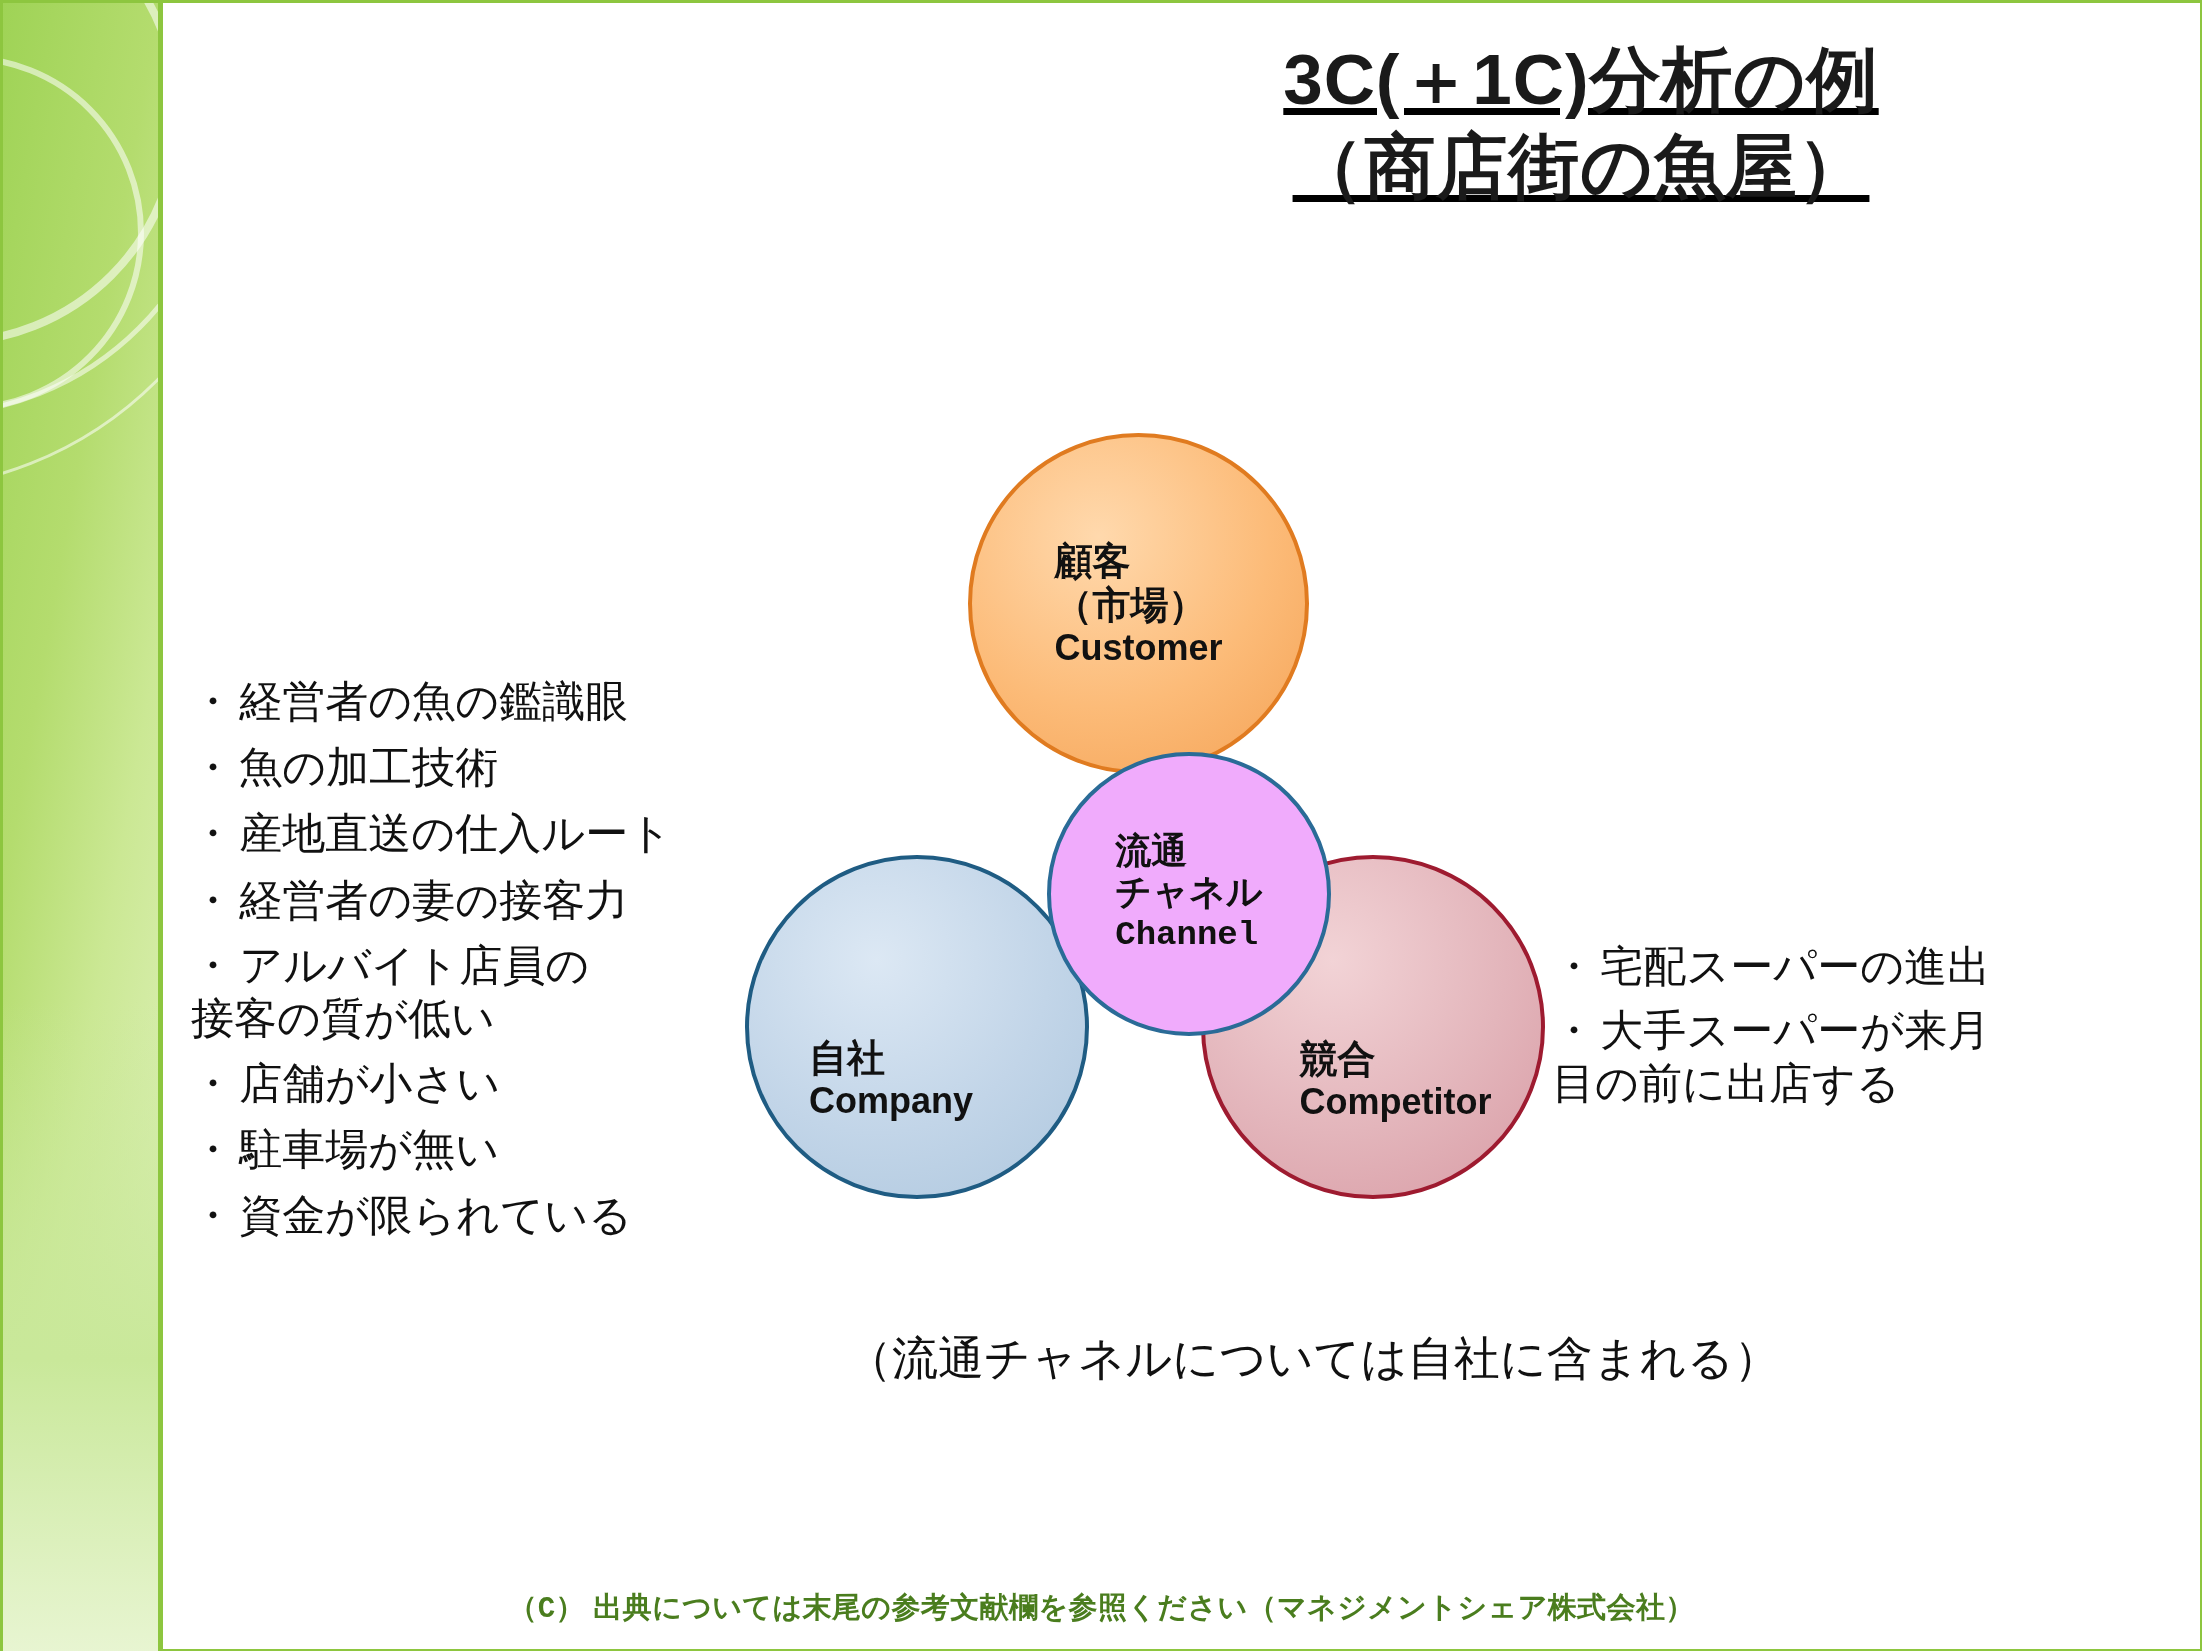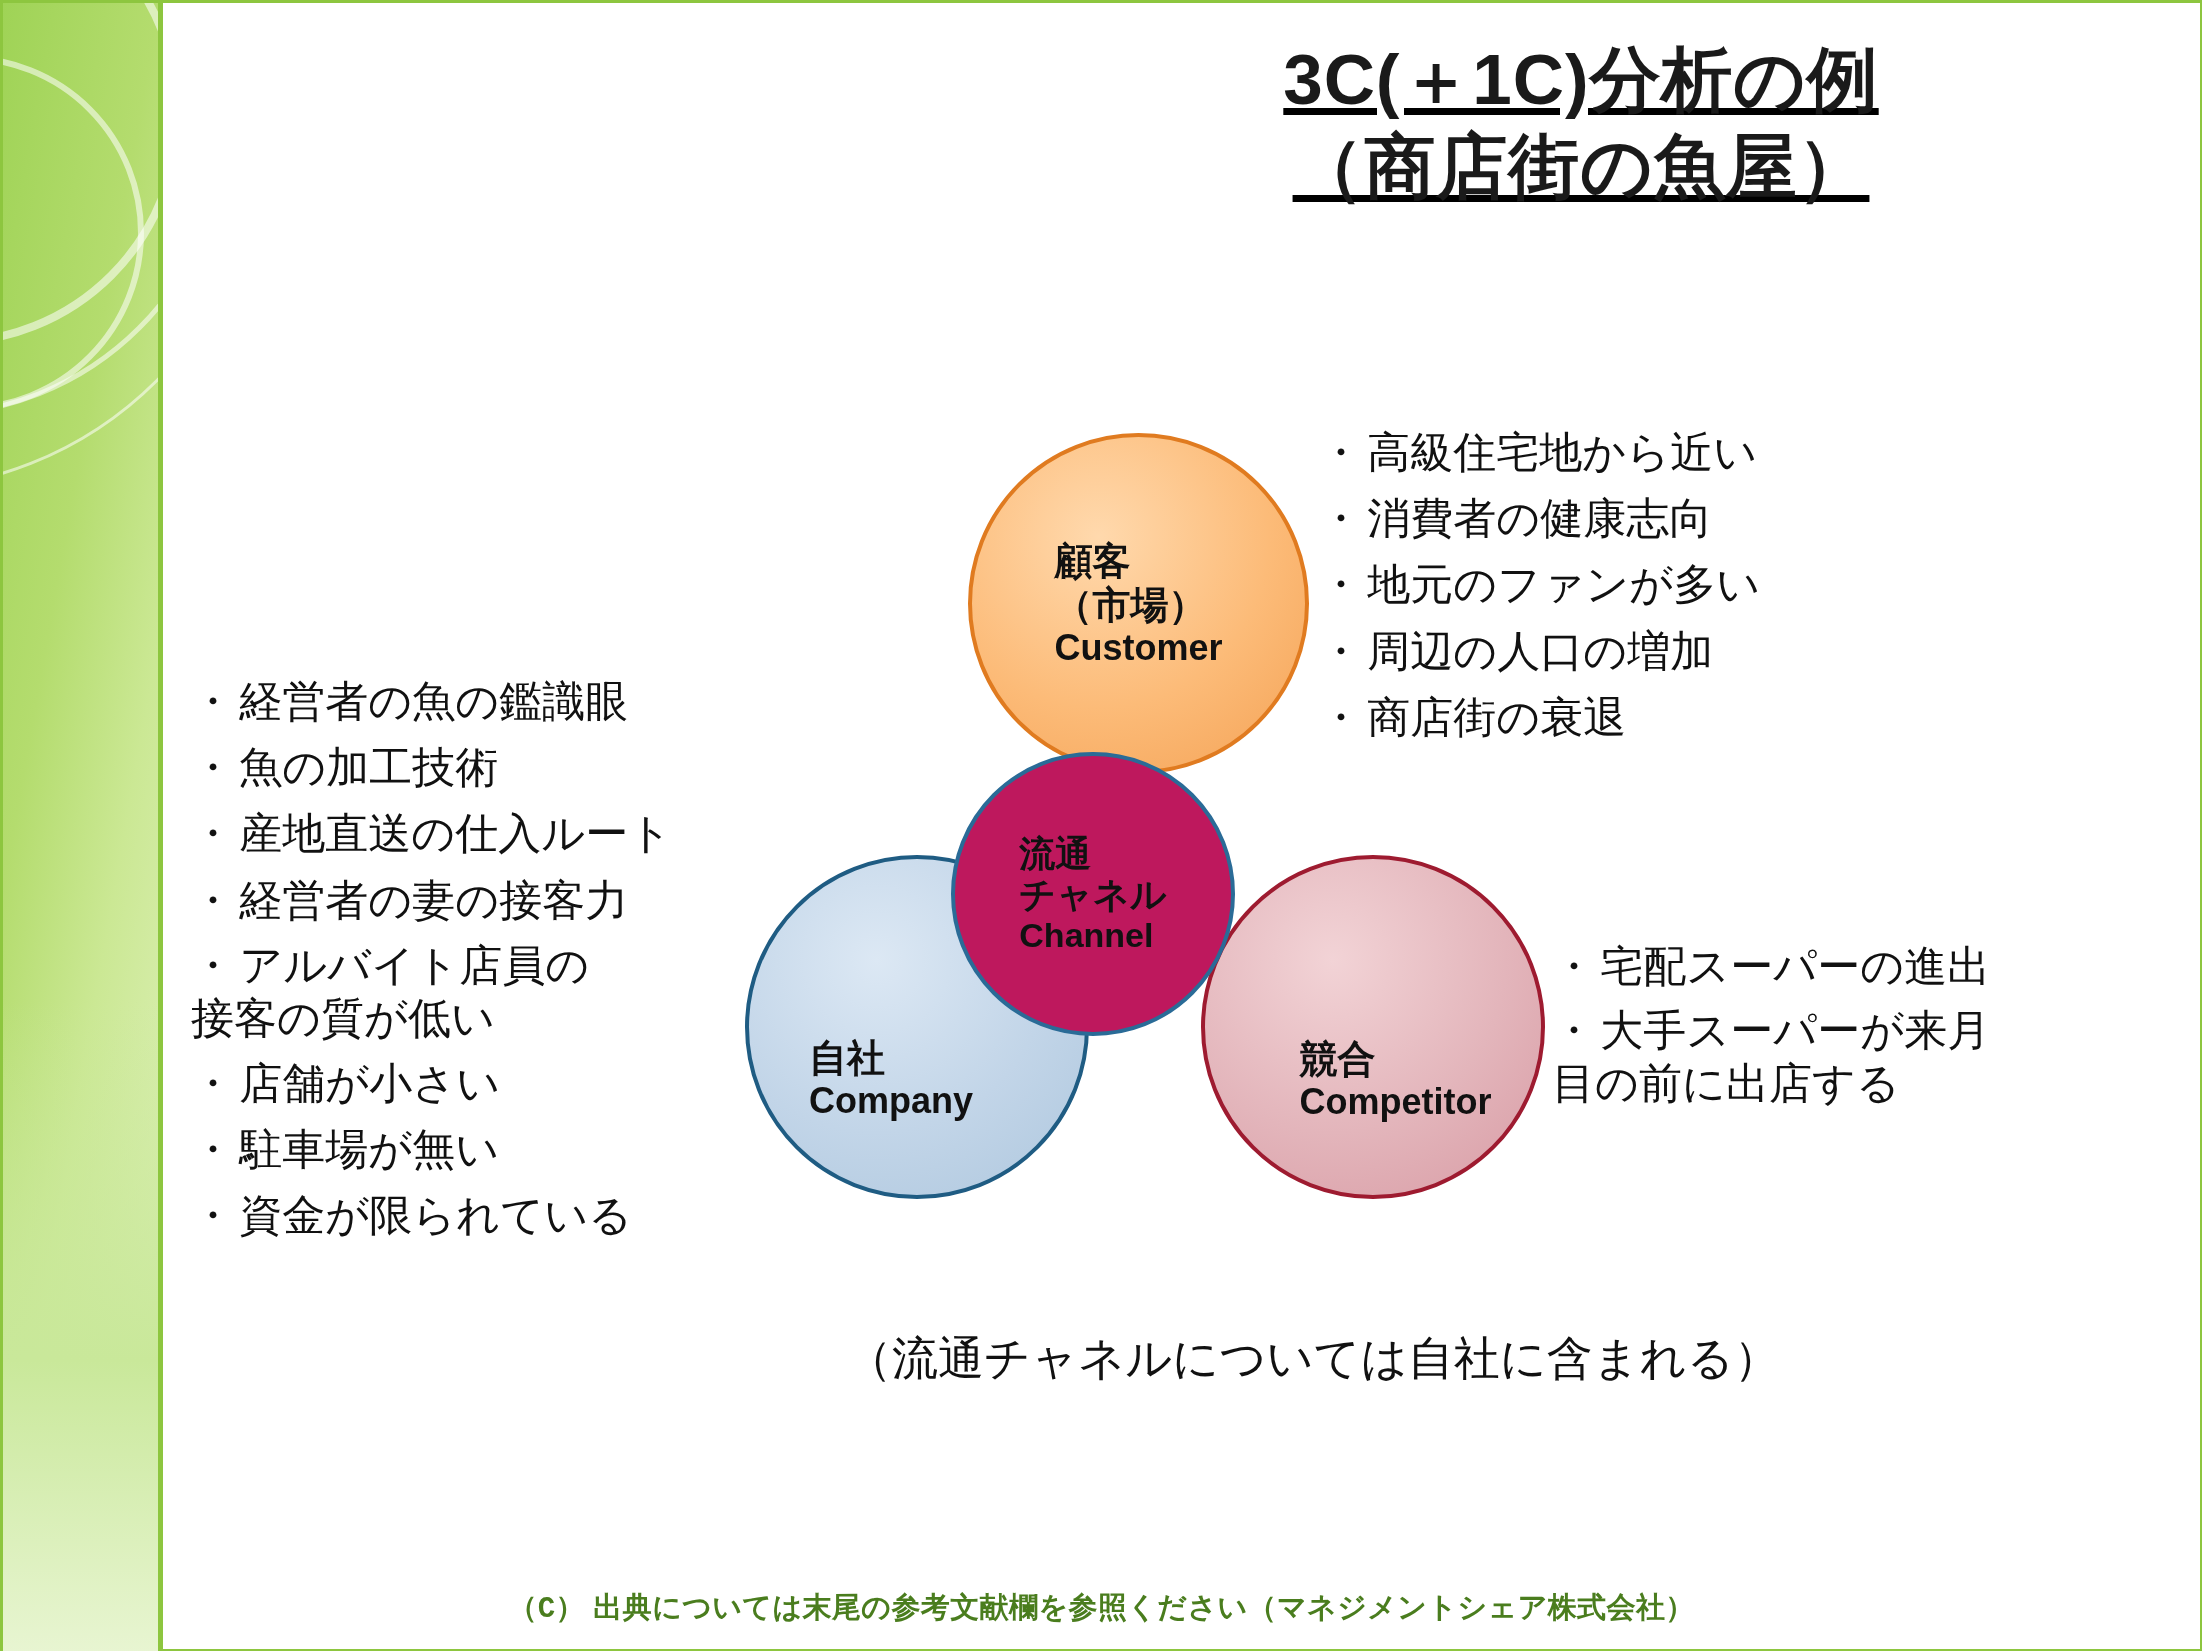--- a/index.html
+++ b/index.html
@@ -104,24 +104,25 @@
   }
   #circle-competitor {
     width: 344px; height: 344px;
     left: 1198px; top: 852px;
     background: radial-gradient(circle at 38% 30%, #f2d3d6 0%, #e3b5bb 55%, #d89ba4 100%);
     border: 4.3px solid #9e1b30;
     z-index: 2;
   }
   #circle-channel {
     width: 284px; height: 284px;
-    left: 948px; top: 749px;
-    background: #be185d;
+    left: 1044px; top: 749px;
+    background: #f0abfc;
     border: 4.3px solid #2a6b97;
     z-index: 5;
+    font-family: Liberation Mono, monospace;
   }
   #circle-channel .jp { font-size: 36px; }
   #circle-channel .en { font-size: 34px; font-weight: bold; }
 
   
   .bullets {
     position: absolute;
     color: #111;
   }
   .bullets li {
@@ -233,29 +234,20 @@
       <li><span class="dot">・</span><span>産地直送の仕入ルート</span></li>
       <li><span class="dot">・</span><span>経営者の妻の接客力</span></li>
       <li class="two-line"><span class="dot">・</span><span>アルバイト店員の
   接客の質が低い</span></li>
       <li><span class="dot">・</span><span>店舗が小さい</span></li>
       <li><span class="dot">・</span><span>駐車場が無い</span></li>
       <li><span class="dot">・</span><span>資金が限られている</span></li>
     </ul>
   </div>
 
-  <div class="bullets" id="bullets-customer">
-    <ul>
-      <li><span class="dot">・</span><span>高級住宅地から近い</span></li>
-      <li><span class="dot">・</span><span>消費者の健康志向</span></li>
-      <li><span class="dot">・</span><span>地元のファンが多い</span></li>
-      <li><span class="dot">・</span><span>周辺の人口の増加</span></li>
-      <li><span class="dot">・</span><span>商店街の衰退</span></li>
-    </ul>
-  </div>
 
   <div class="bullets" id="bullets-competitor">
     <ul>
       <li><span class="dot">・</span><span>宅配スーパーの進出</span></li>
       <li><span class="dot">・</span><span>大手スーパーが来月
   目の前に出店する</span></li>
     </ul>
   </div>
 
   <div class="note">（流通チャネルについては自社に含まれる）</div>

